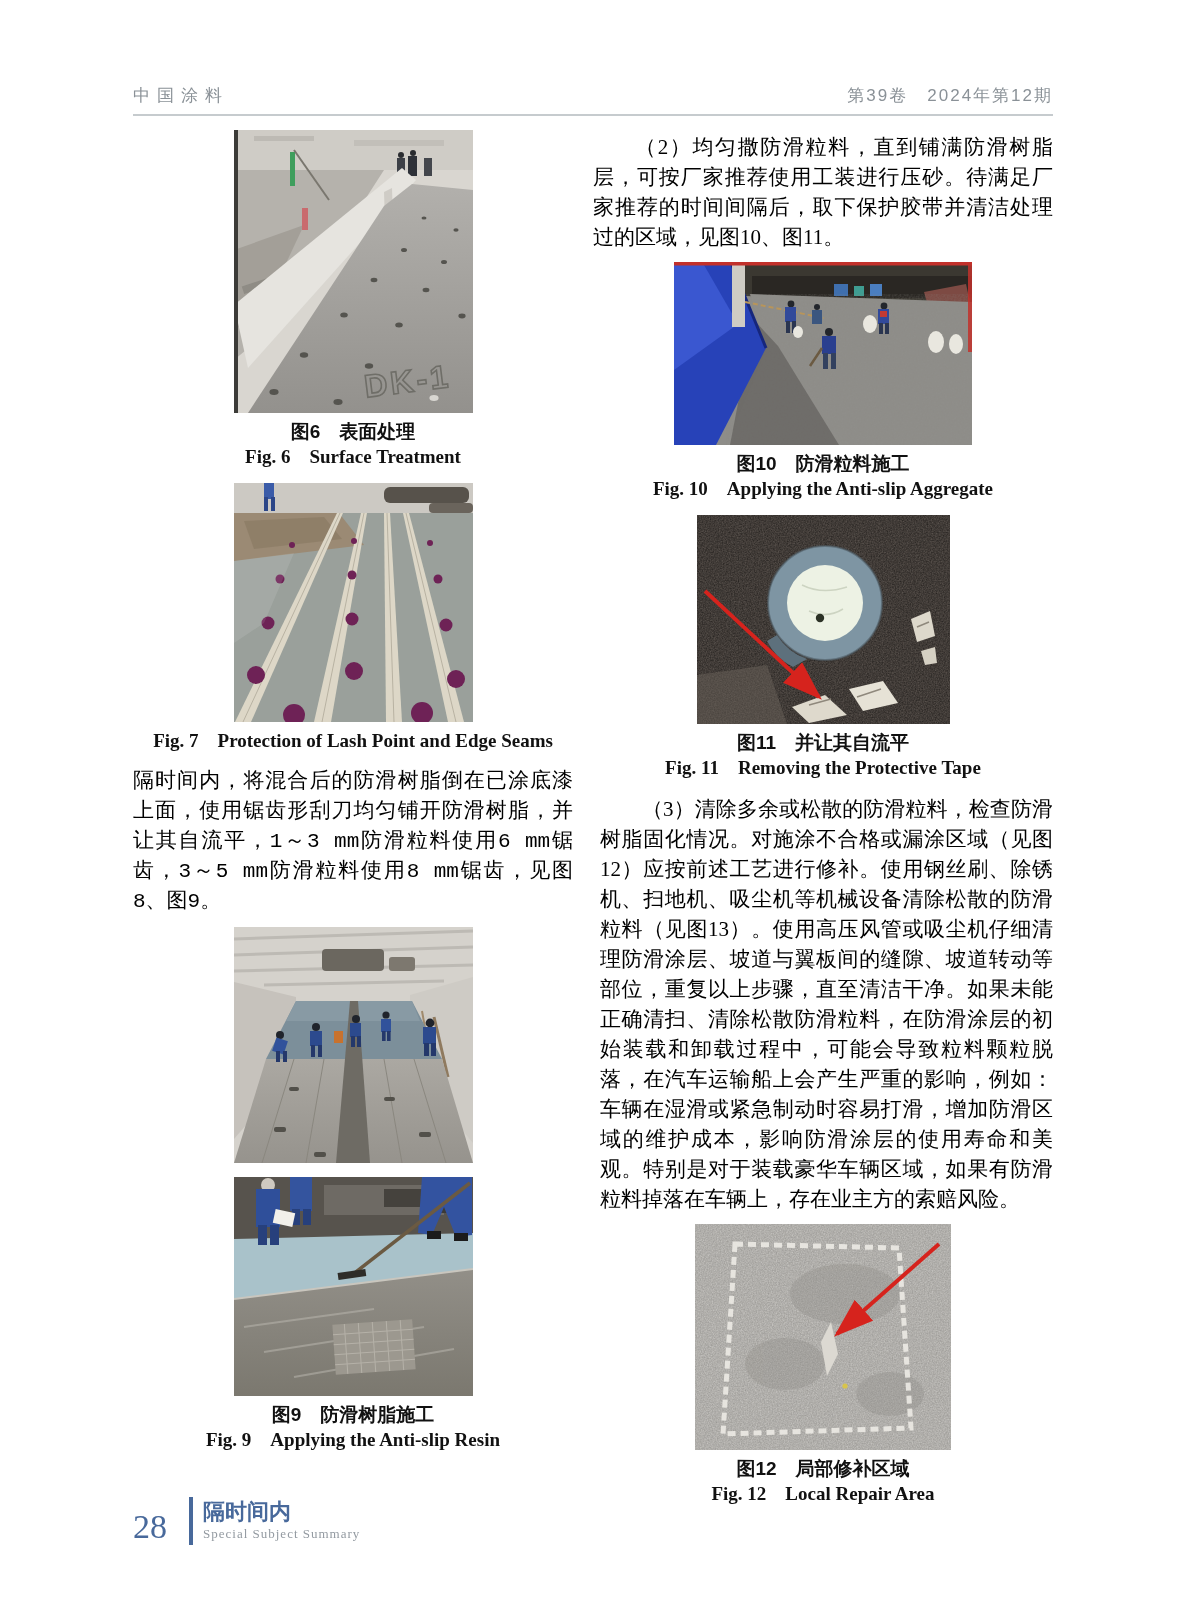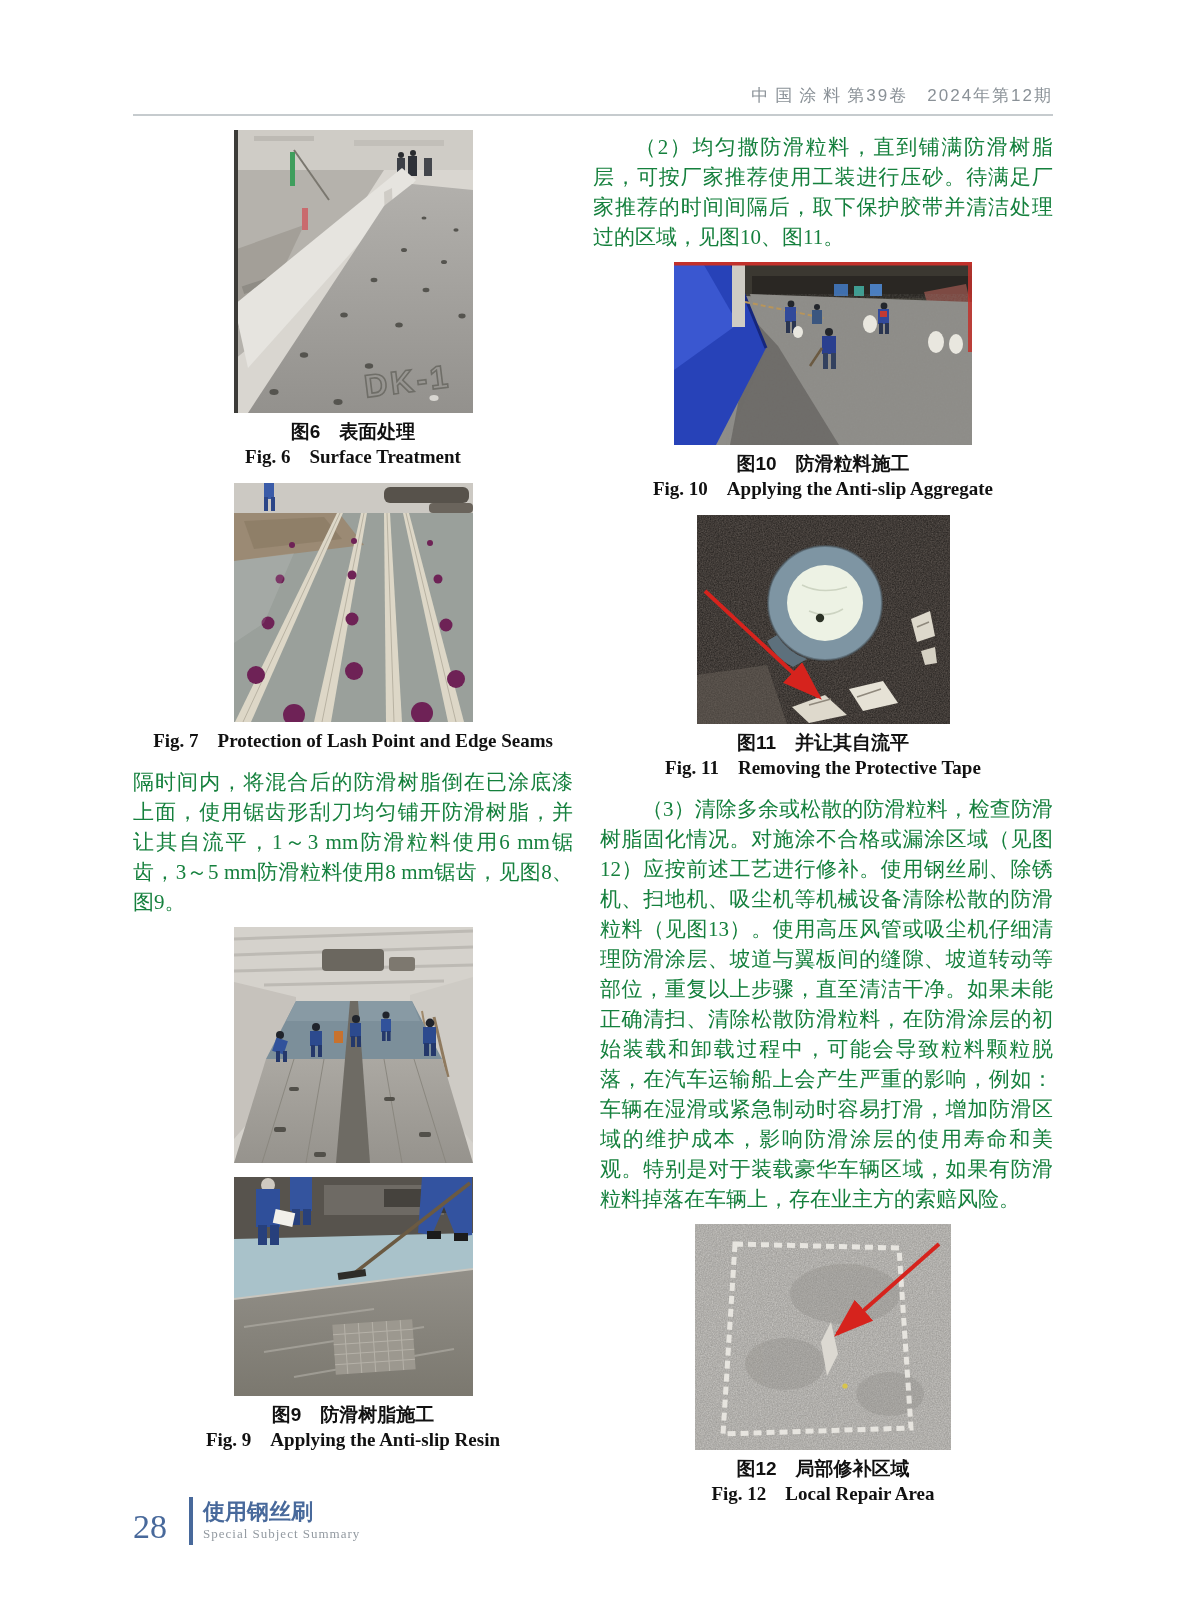--- a/index.html
+++ b/index.html
@@ -5,36 +5,36 @@
   * { margin:0; padding:0; box-sizing:border-box; }
   html,body { background:#ffffff; }
   body {
     width:1187px; height:1600px; position:relative;
     font-family:"Liberation Serif","DejaVu Serif",serif;
     color:#161616; overflow:hidden;
   }
   .page { position:relative; width:1187px; height:1600px; padding:84px 134px 0 133px; }
 
   
-  .hdr { display:flex; justify-content:flex-end; align-items:flex-end;
+  .hdr { display:flex; justify-content:space-between; align-items:flex-end;
          font-family:"Liberation Sans","DejaVu Sans",sans-serif;
          color:#8a9197; font-size:17px; }
   .hdr .jname { letter-spacing:7px; }
   .hdr .issue { letter-spacing:2px; }
   .hdr-rule { border:0; border-bottom:2px solid #c6cbce; margin-top:7px; }
 
   
   .cols { display:flex; gap:20px; margin-top:14px; }
   .col { flex:0 0 auto; }
   .col.left  { width:440px; }
   .col.right { width:460px; }
 
-  p.body-text { font-size:21px; line-height:30px; text-align:justify; color:#15803d; }
+  p.body-text { font-size:21px; line-height:30px; text-align:justify; color:#000000; }
   p.indent { text-indent:2em; }
-  .col.left  p.body-text { margin:4px 0 10px 0; }
+  .col.left  p.body-text { margin:4px 0 10px 0;font-family:Liberation Mono, monospace; }
   .col.right p.cont-2 { margin:2px 0 10px 0; }
   .col.right p.cont-3 { margin:8px 0 10px 7px; }
 
   figure { margin:0 auto; text-align:center; }
   figure .photo { display:block; margin:0 auto 6px auto; }
   figcaption .cap-zh {
     font-family:"Liberation Sans","DejaVu Sans",sans-serif;
     font-weight:bold; font-size:19px; line-height:25px; color:#111;
   }
   figcaption .cap-en {
@@ -471,18 +471,18 @@
         </figcaption>
       </figure>
 
     </div>
   </div>
 
   <div class="footer">
     <span class="pagenum">28</span>
     <span class="vbar"></span>
     <span class="sect">
-      <span class="sect-zh">使用钢丝刷</span>
+      <span class="sect-zh">隔时间内</span>
       <span class="sect-en">Special Subject Summary</span>
     </span>
   </div>
 
 </div>
 
 </body></html>

